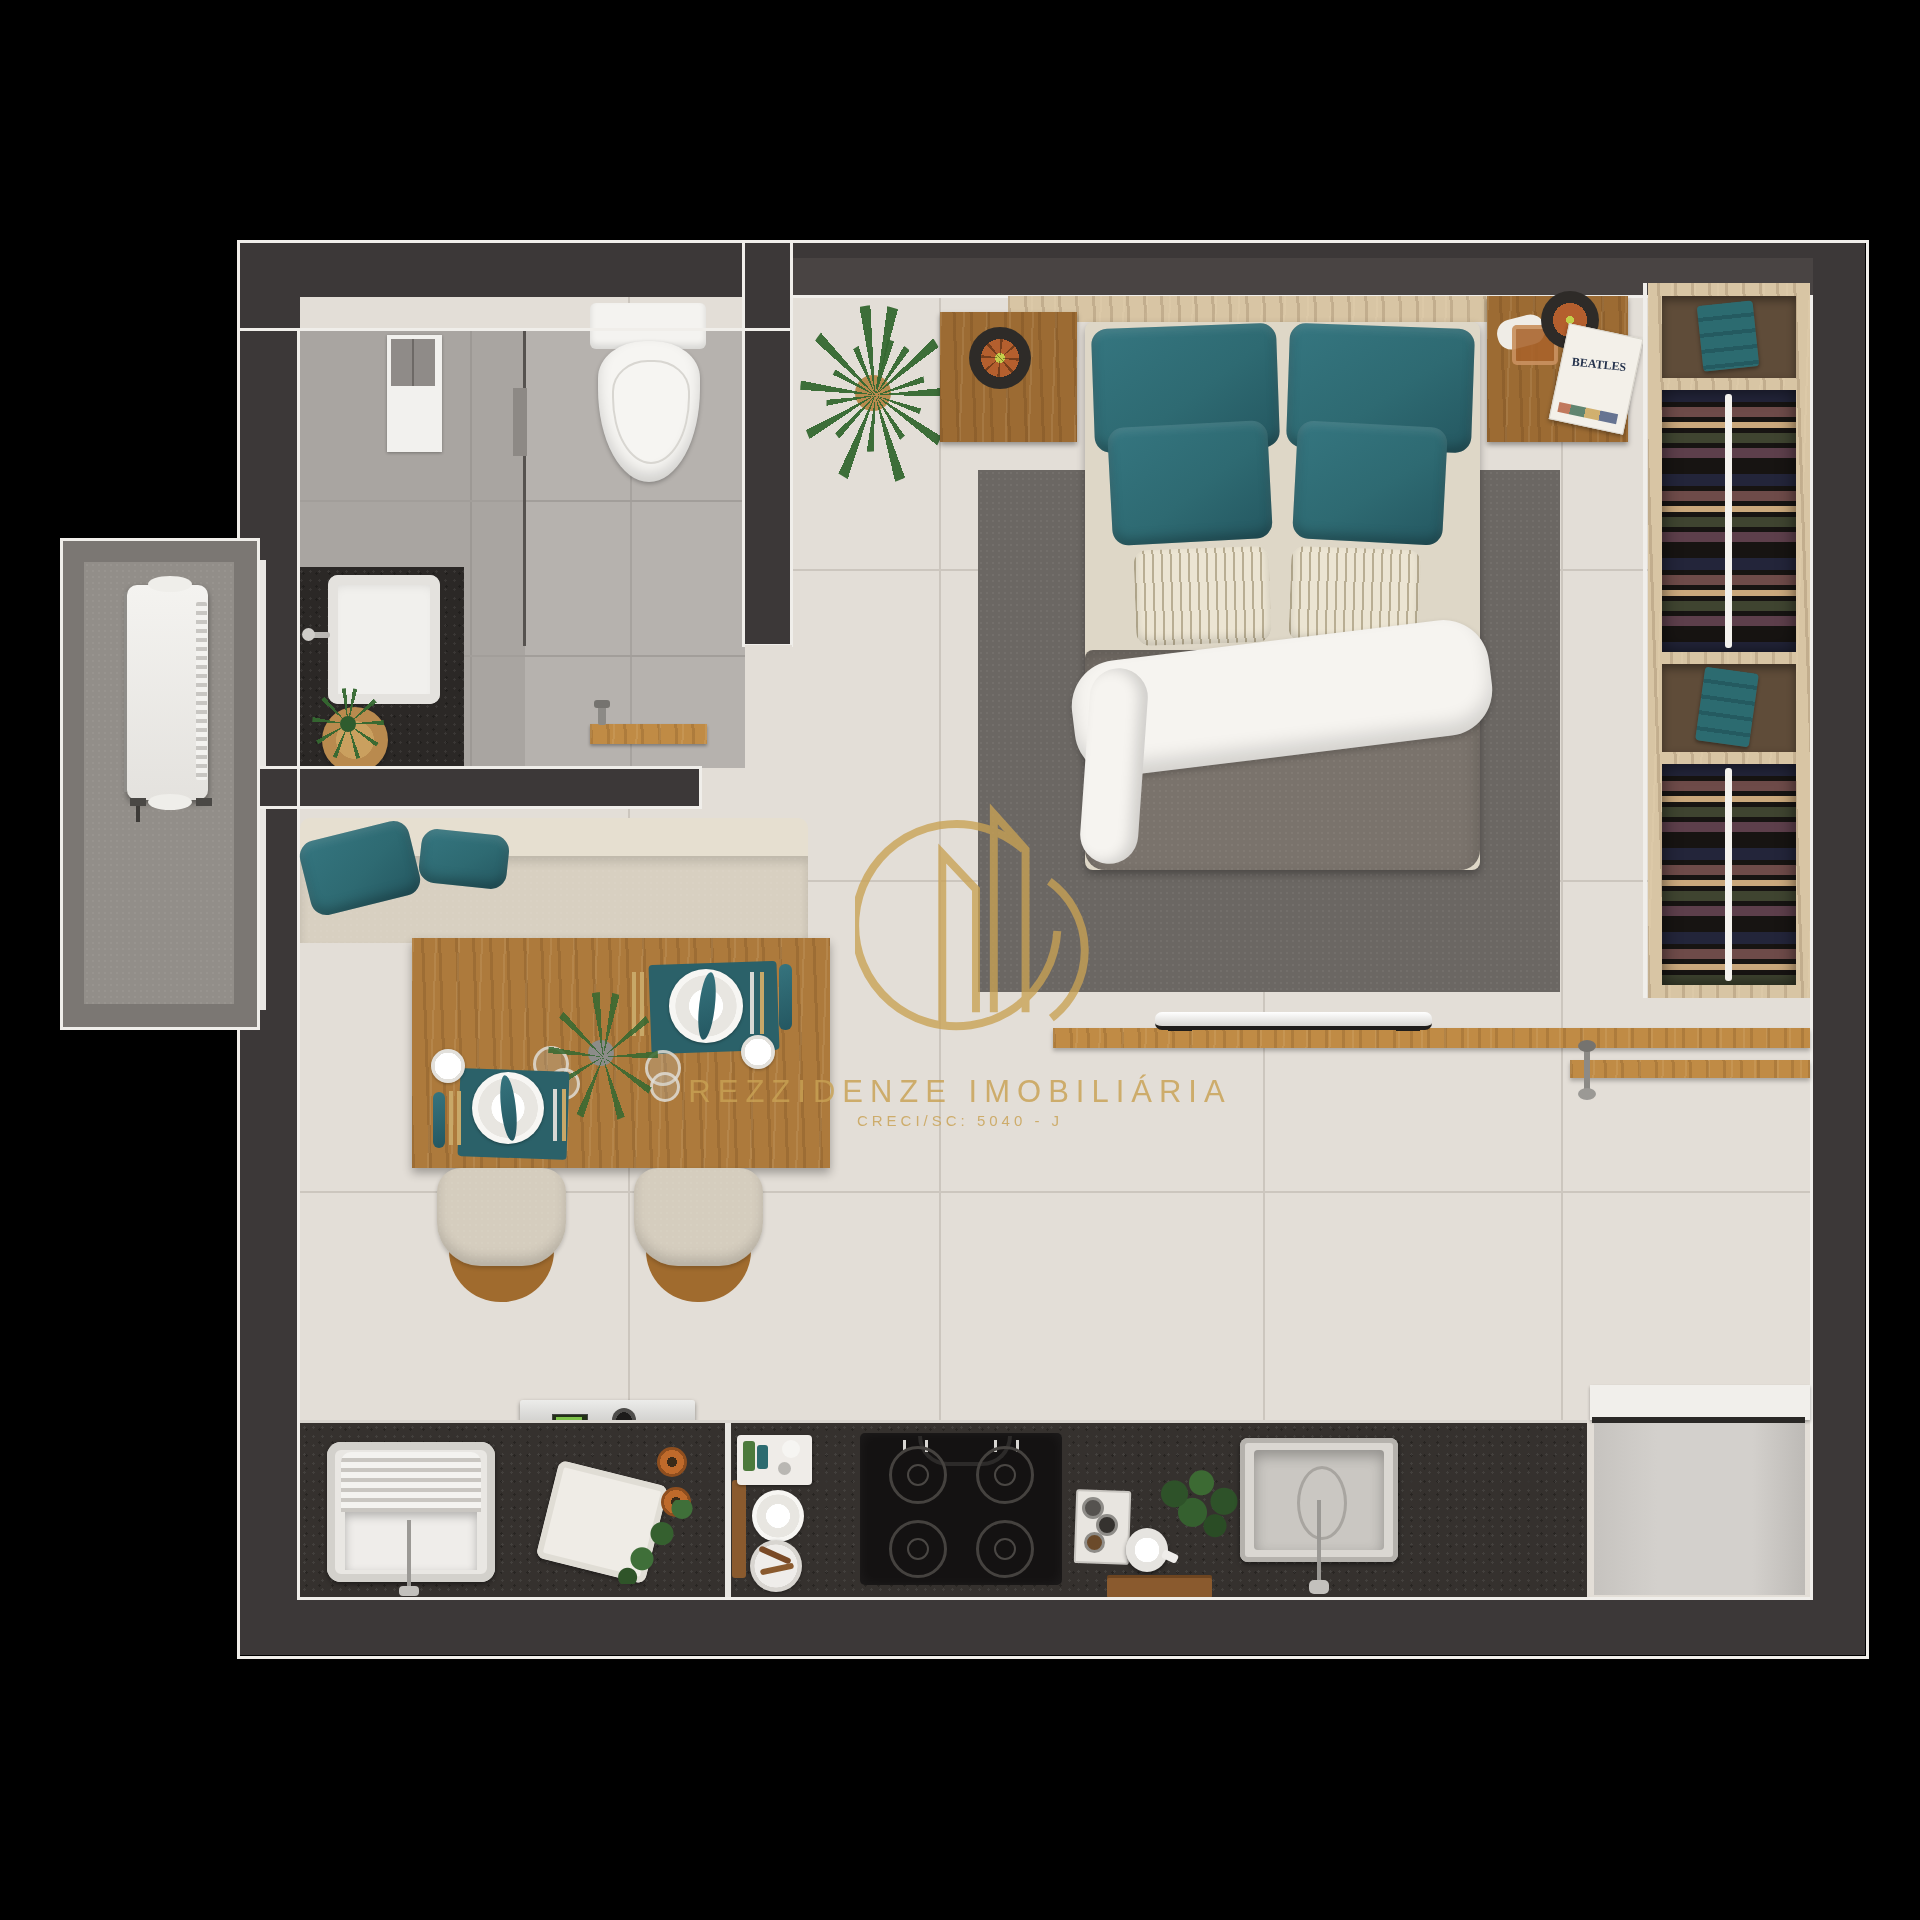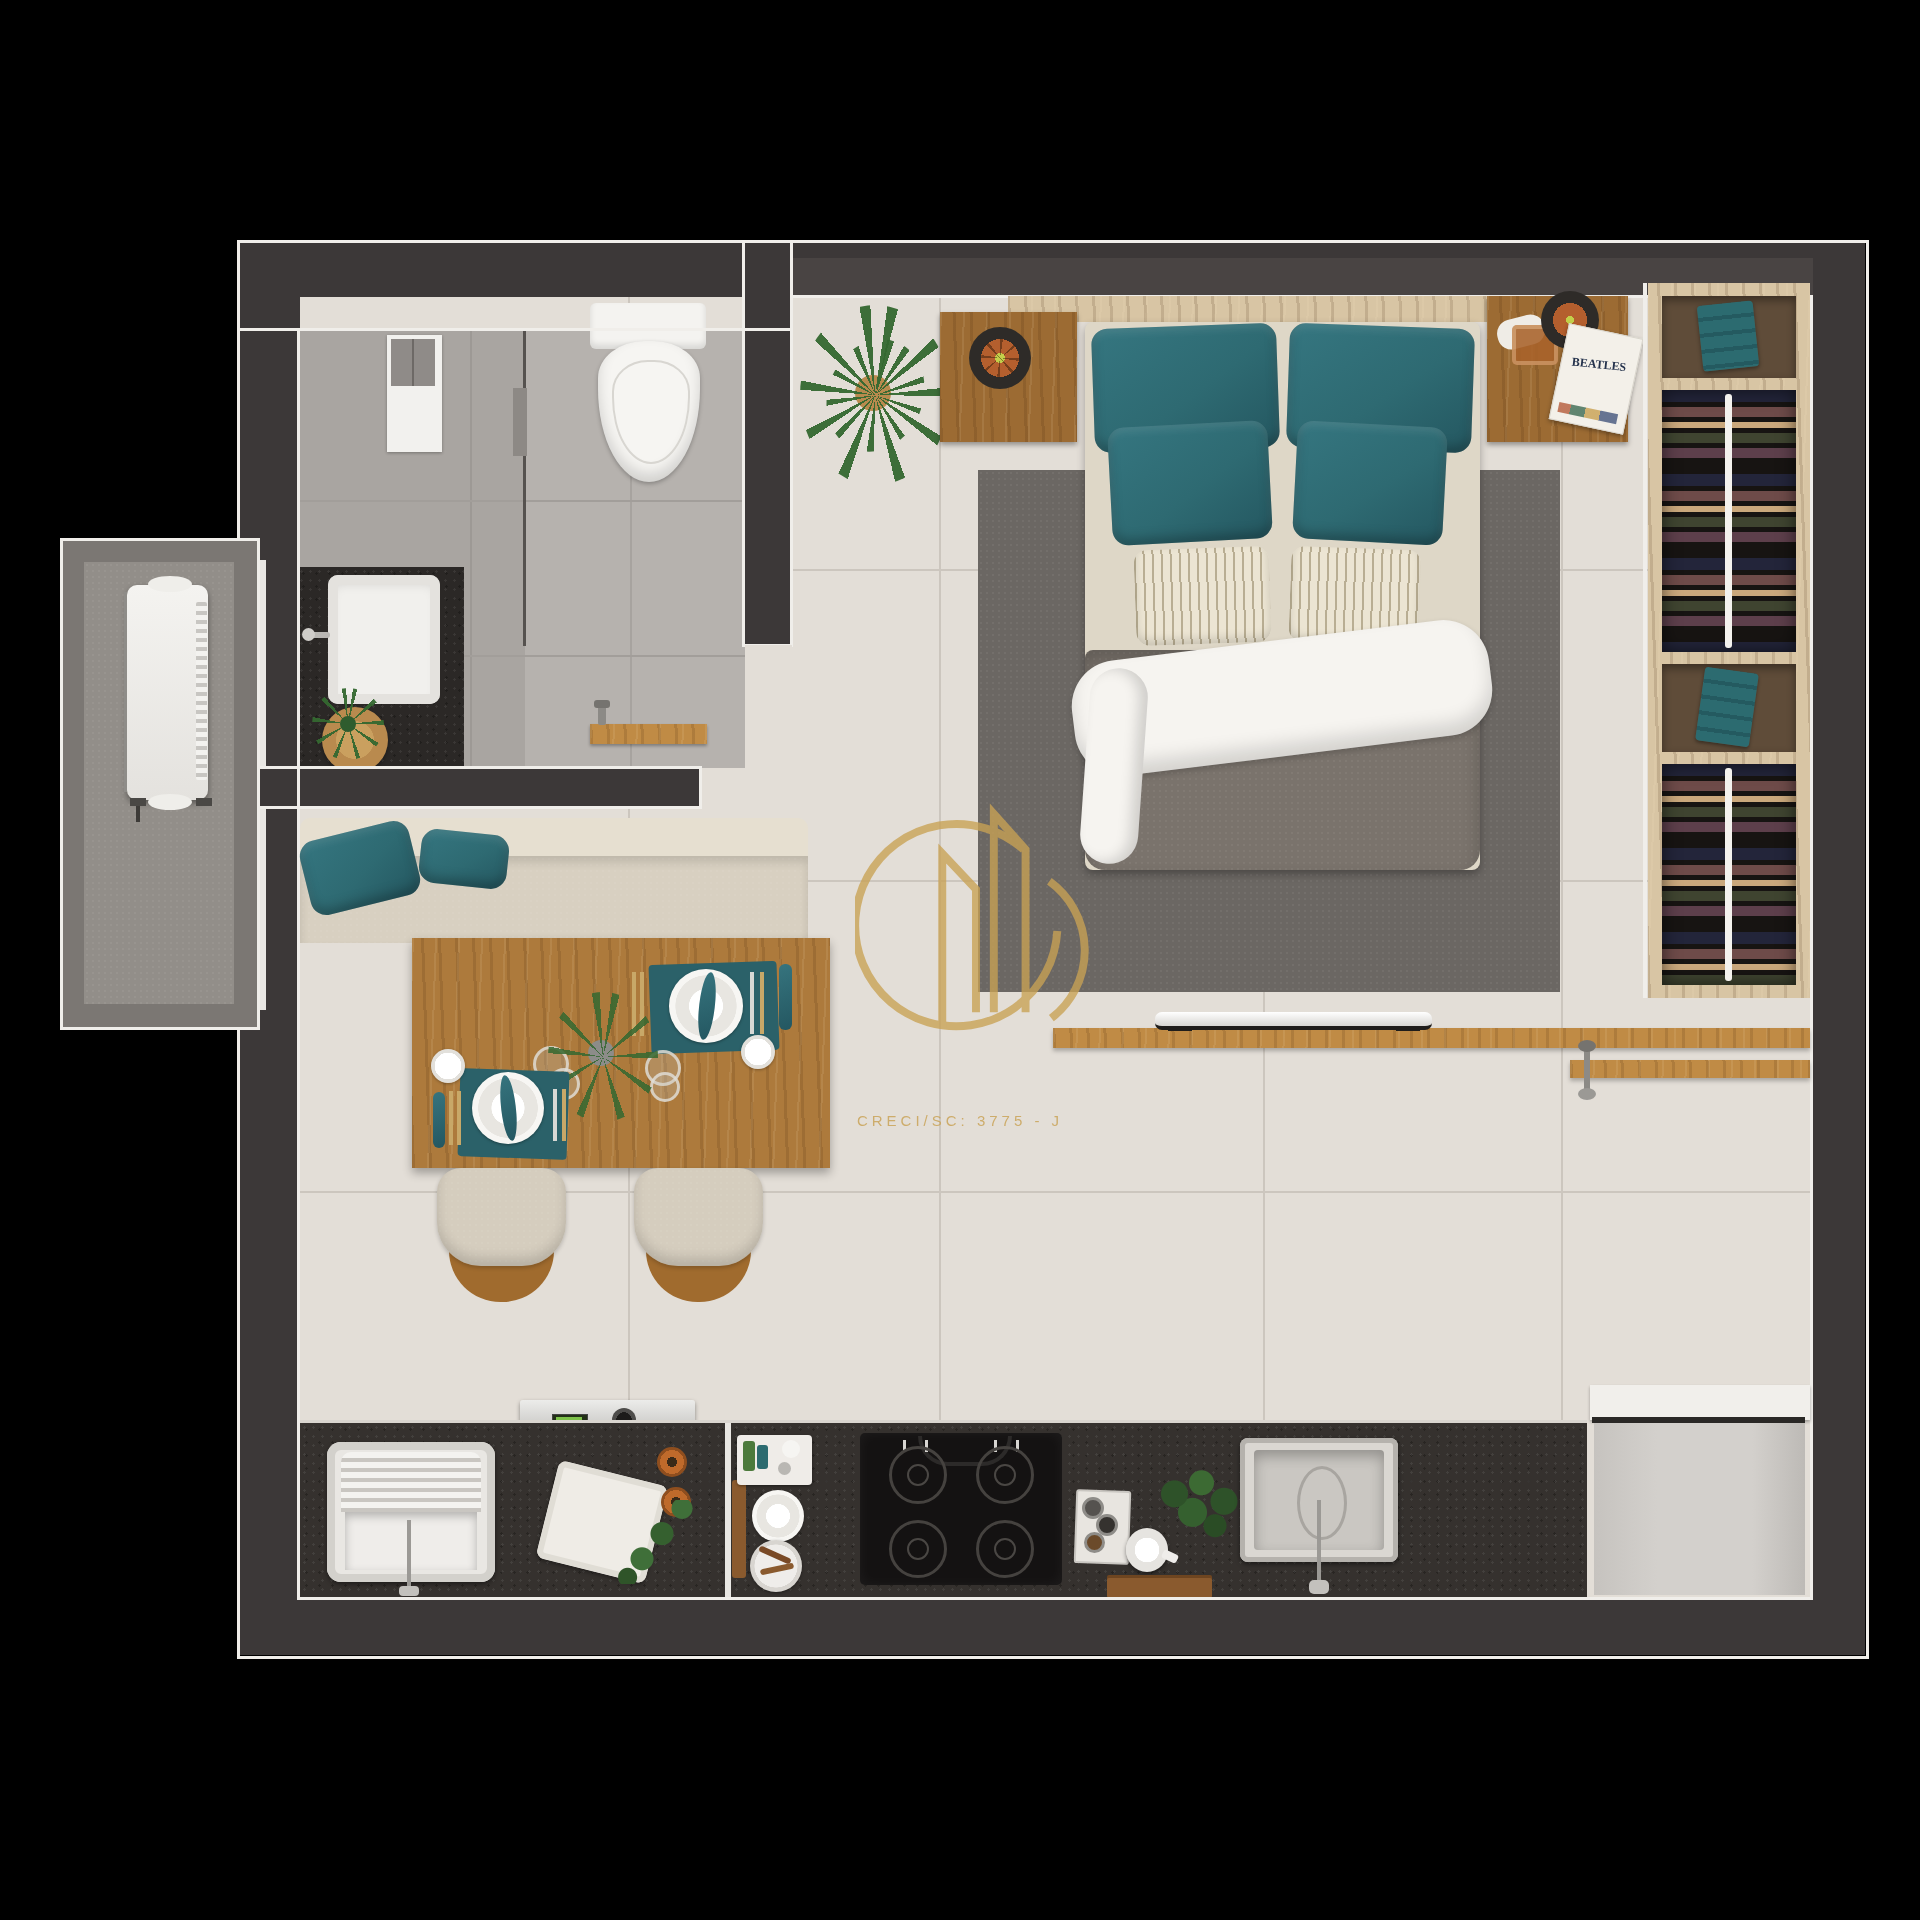--- a/index.html
+++ b/index.html
@@ -313,15 +313,16 @@
   <div class="a trim" style="left:300px;top:1597px;width:1510px;height:3px;"></div>
 
   <svg class="a" viewBox="0 0 240 320" style="left:855px;top:762px;width:238px;height:318px;opacity:.78;">
     <g fill="none" stroke="#c9a254" stroke-width="8">
       <path d="M170 88 A102 102 0 1 0 204 170"></path>
       <path d="M88 268 V92 L122 128 V252"></path>
       <path d="M140 252 V52 L172 88 V252"></path>
       <path d="M196 120 A86 86 0 0 1 198 258"></path>
     </g>
   </svg>
-  <div class="a wm-text" style="left:455px;top:1112px;width:1010px;font-size:15px;font-weight:400;letter-spacing:4px;">CRECI/SC: 3775 - J</div>
+  <div class="a wm-text" style="left:455px;top:1074px;width:1010px;font-size:31px;font-weight:500;letter-spacing:7px;">REZZIDENZE IMOBILIÁRIA</div>
+  <div class="a wm-text" style="left:455px;top:1112px;width:1010px;font-size:15px;font-weight:400;letter-spacing:4px;">CRECI/SC: 5040 - J</div>
 
 </div>
 
 </body></html>

